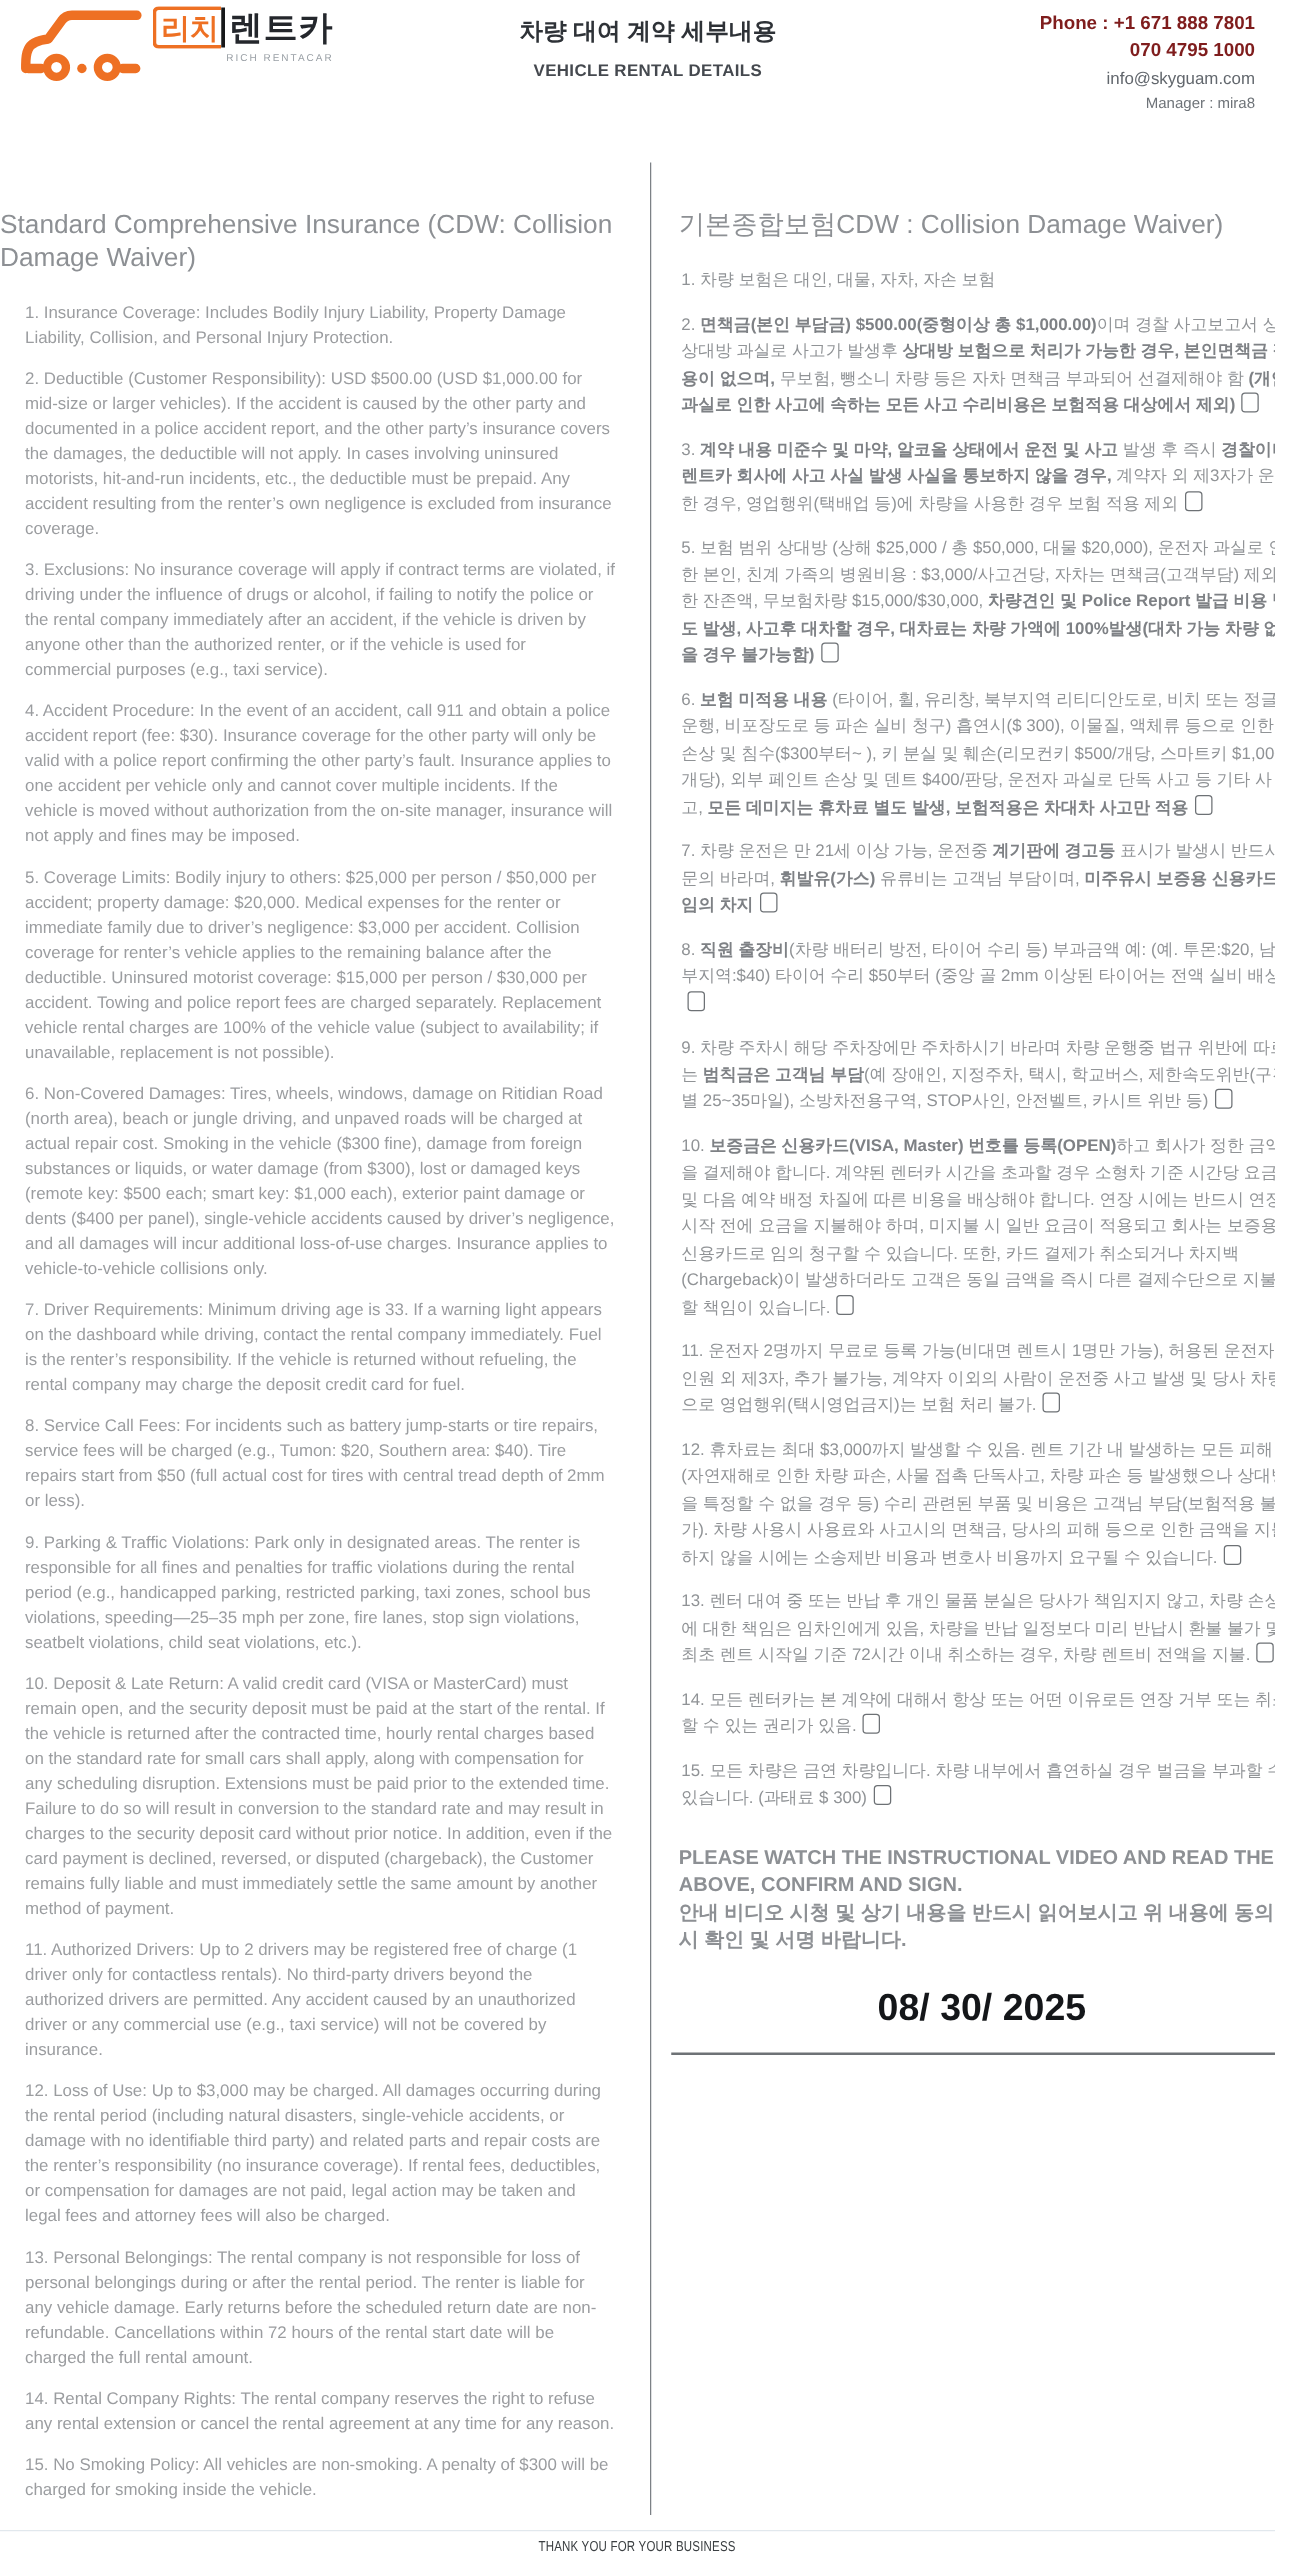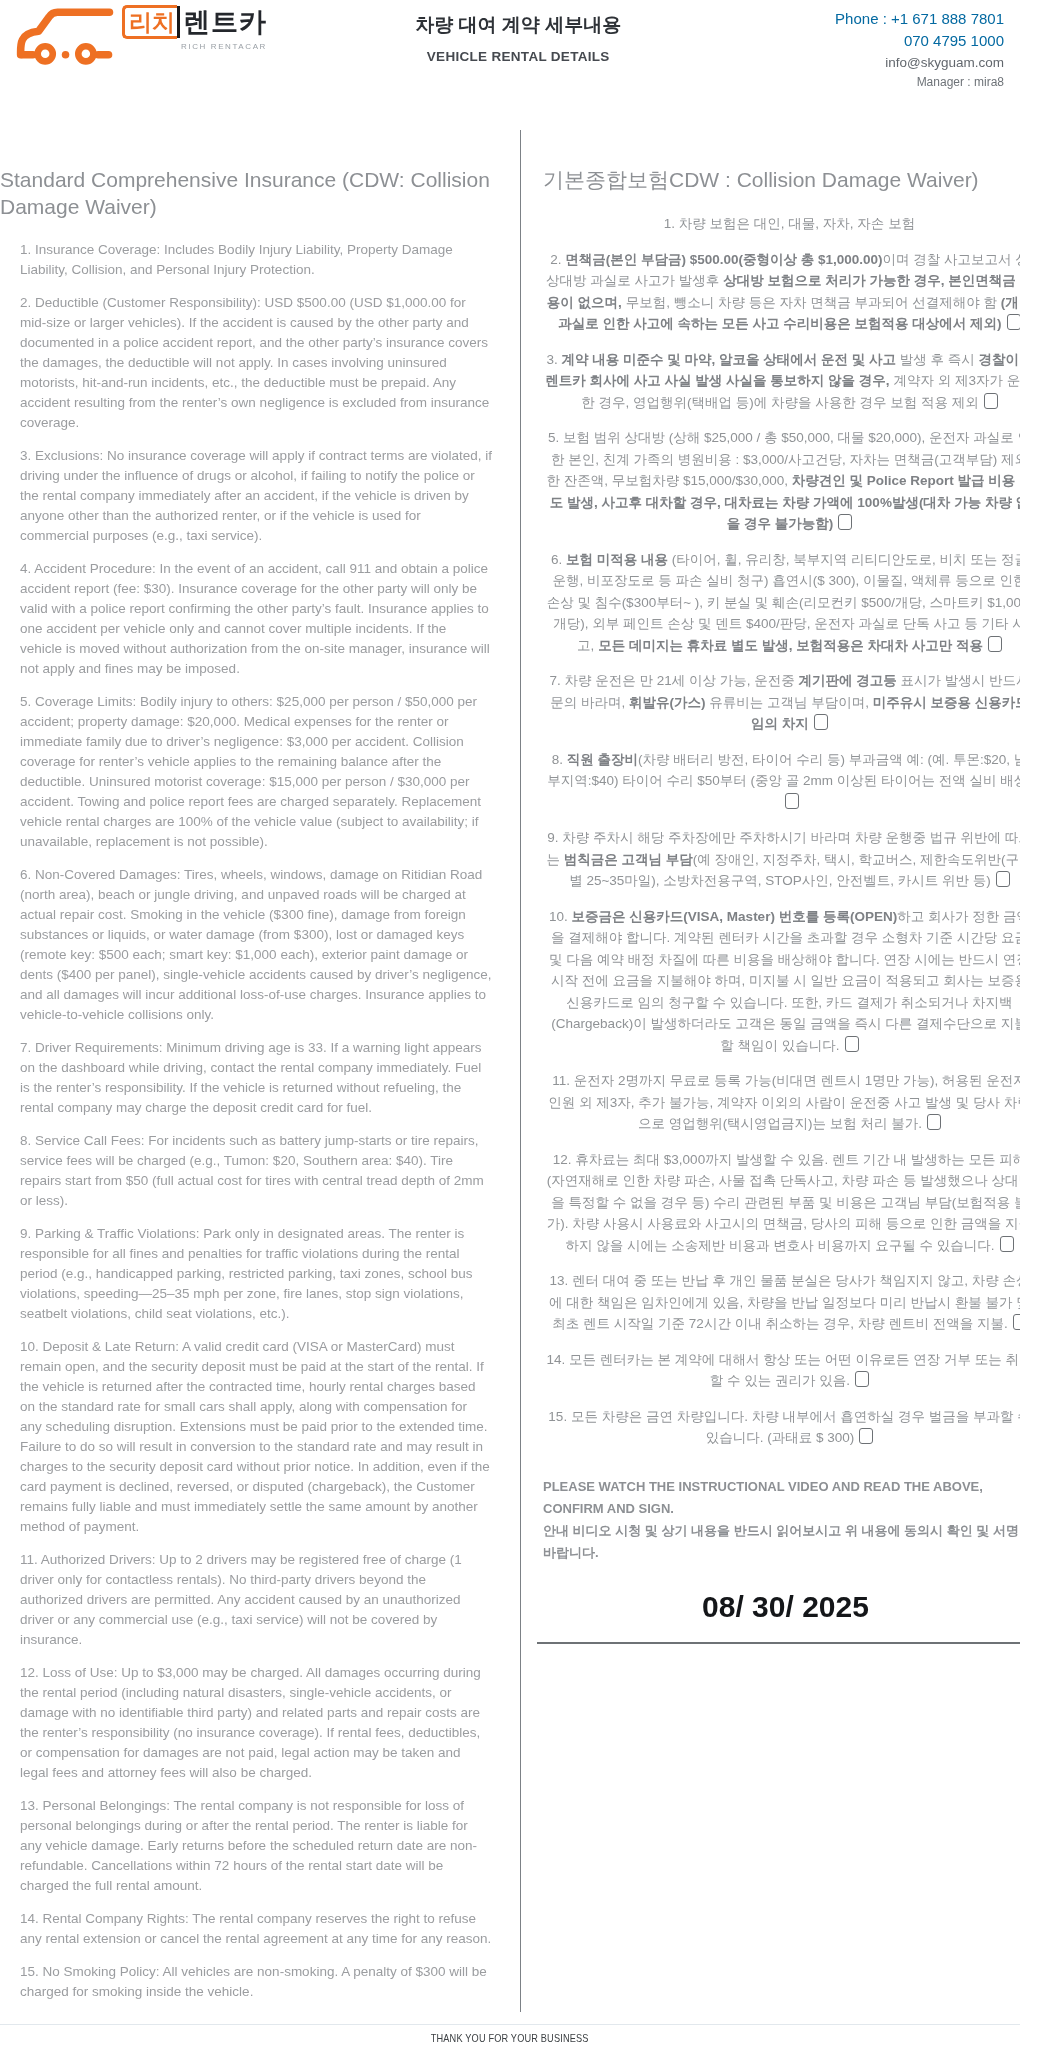--- a/index.html
+++ b/index.html
@@ -16,40 +16,40 @@
                   border-radius:5px 0 0 5px;padding:1px 2px 1px 4px;line-height:26px;}
   .logo-div{width:3px;height:32px;background:#17181a;display:inline-block;}
   .logo-kr-dark{color:#24272c;font-weight:700;font-size:27px;letter-spacing:1px;margin-left:3px;}
   .logo-sub{font-size:8px;color:#9aa0a6;letter-spacing:1.6px;text-align:right;margin-top:2px;}
 
   .doc-title{position:absolute;left:50%;top:12px;transform:translateX(-46%);text-align:center;}
   .title-kr{font-size:19px;font-weight:700;color:#2e3237;}
   .title-en{font-size:13.5px;font-weight:700;color:#45494f;margin-top:11px;letter-spacing:.3px;}
 
   .contact{position:absolute;right:16px;top:8px;text-align:right;}
-  .contact .ph{font-size:15px;font-weight:400;color:#0369a1;line-height:22px;}
+  .contact .ph{font-size:15px;font-weight:700;color:#7f1d1d;line-height:22px;}
   .contact .em{font-size:13.5px;color:#62676d;line-height:21px;}
   .contact .mg{font-size:12px;color:#6e7378;line-height:18px;}
 
   
   .v-divider{position:absolute;left:520px;top:130px;width:1px;height:1882px;background:#7c8186;}
   .col-left{position:absolute;left:0;top:88px;width:492px;padding:78px 14px 0 0;}
   .col-right{position:absolute;left:521px;top:88px;width:497px;padding:78px 6px 0 16px;}
 
   h2.sec-heading{margin:0 0 20px 0;font-size:21px;line-height:27px;font-weight:400;color:#8d9094;}
   .col-left h2.sec-heading{padding-left:0;}
   .col-right h2.sec-heading{padding-left:6px;}
 
   .para{margin:0 0 13px 0;padding-left:20px;font-size:13.5px;line-height:20px;color:#9b9da0;}
-  .kitem{margin:0 0 14px 0;padding-left:8px;font-size:13.5px;line-height:21.5px;color:#909396;text-align:center;}
+  .kitem{margin:0 0 14px 0;padding-left:8px;font-size:13.5px;line-height:21.5px;color:#909396;}
   .kitem b{font-weight:700;color:#7e8185;}
   .cbox{display:inline-block;width:12px;height:14px;border:1.6px solid #6d7175;border-radius:3px;
         vertical-align:-2px;margin-left:5px;}
 
-  .notice{margin:27px 0 0 0;padding-left:6px;font-size:13px;line-height:22px;font-weight:700;color:#8d9094;}
+  .notice{margin:27px 0 0 0;padding-left:6px;font-size:16px;line-height:22px;font-weight:700;color:#8d9094;}
   .notice .kr{font-weight:600;}
 
   .date-line{margin:26px 0 18px 0;text-align:center;font-size:30px;font-weight:700;color:#141619;}
 
   .sign-row{display:flex;align-items:center;margin-top:10px;padding-left:6px;}
   .name-label{font-size:17px;color:#3c4046;}
   .name-value{font-size:22px;font-weight:700;color:#101215;margin-left:6px;}
   .sig-wrap{display:flex;align-items:center;flex:1;margin-left:70px;}
   .sig-label{font-size:18px;color:#3c4046;white-space:nowrap;}
   .sig-box{width:200px;height:57px;background:#e9f1f9;margin-left:auto;}

